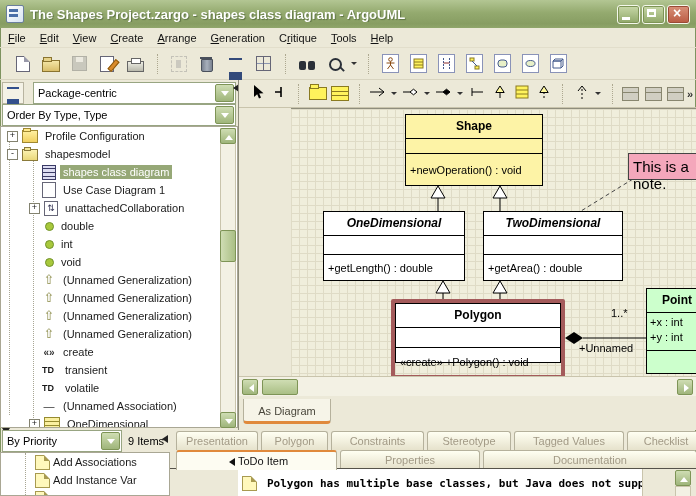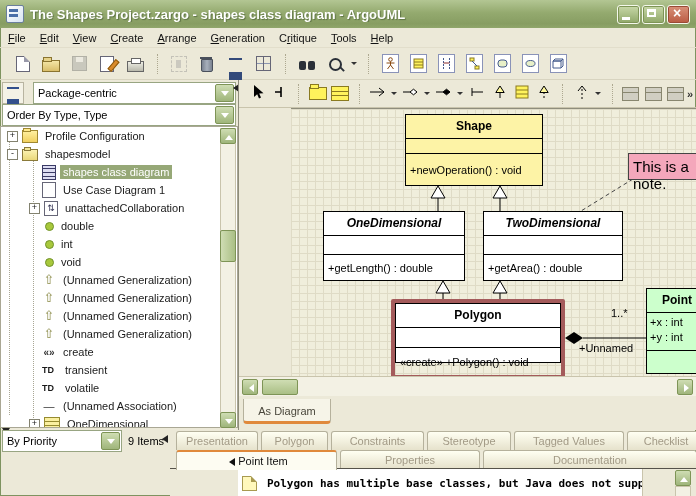--- a/index.html
+++ b/index.html
@@ -585,34 +585,48 @@
   </div>
 
   <div id="todopane">
     <div id="todorow">
       <div class="combo" id="todocombo">
         <span class="combo-text">By Priority</span>
         <span class="combo-btn"></span>
       </div>
       <span id="todocount">9 Items</span>
     </div>
+    <div id="todotree">
+      <div class="guideline" style="left:24px;top:0;height:44px;"></div>
+    <div class="trow" style="padding-left: 34px;">
+          <span class="ic ic-todo-item"></span>
+          <span class="tlabel">Add Associations</span>
+        </div>
+        <div class="trow" style="padding-left: 34px;">
+          <span class="ic ic-todo-item"></span>
+          <span class="tlabel">Add Instance Var</span>
+        </div>
+        <div class="trow" style="padding-left: 34px;">
+          <span class="ic ic-todo-item"></span>
+        </div>
+      </div>
 
   </div>
 
   <div id="details">
     <div class="tabsrow" id="drow1">
         <div class="tab"><span>Presentation</span></div>
         <div class="tab"><span>Polygon</span></div>
         <div class="tab"><span>Constraints</span></div>
         <div class="tab"><span>Stereotype</span></div>
         <div class="tab"><span>Tagged Values</span></div>
         <div class="tab"><span>Checklist</span></div>
       </div>
     <div class="tabsrow" id="drow2">
-        <div class="tab active"><span class="tabtri"></span><span>Point Item</span></div>
+        <div class="tab active"><span class="tabtri"></span><span>ToDo Item</span></div>
         <div class="tab"><span>Properties</span></div>
         <div class="tab"><span>Documentation</span></div>
       </div>
     <div id="dcontent">
       <div id="dwhite">
         <span class="ic ic-todo-item" id="dnote"></span>
         <span id="dtext">Polygon has multiple base classes, but Java does not support</span>
       </div>
       <div class="xpb up" style="left:505px;top:1px;"></div>
       <div class="sbtrack" style="left:505px;top:17px;width:16px;height:11px;"></div>

